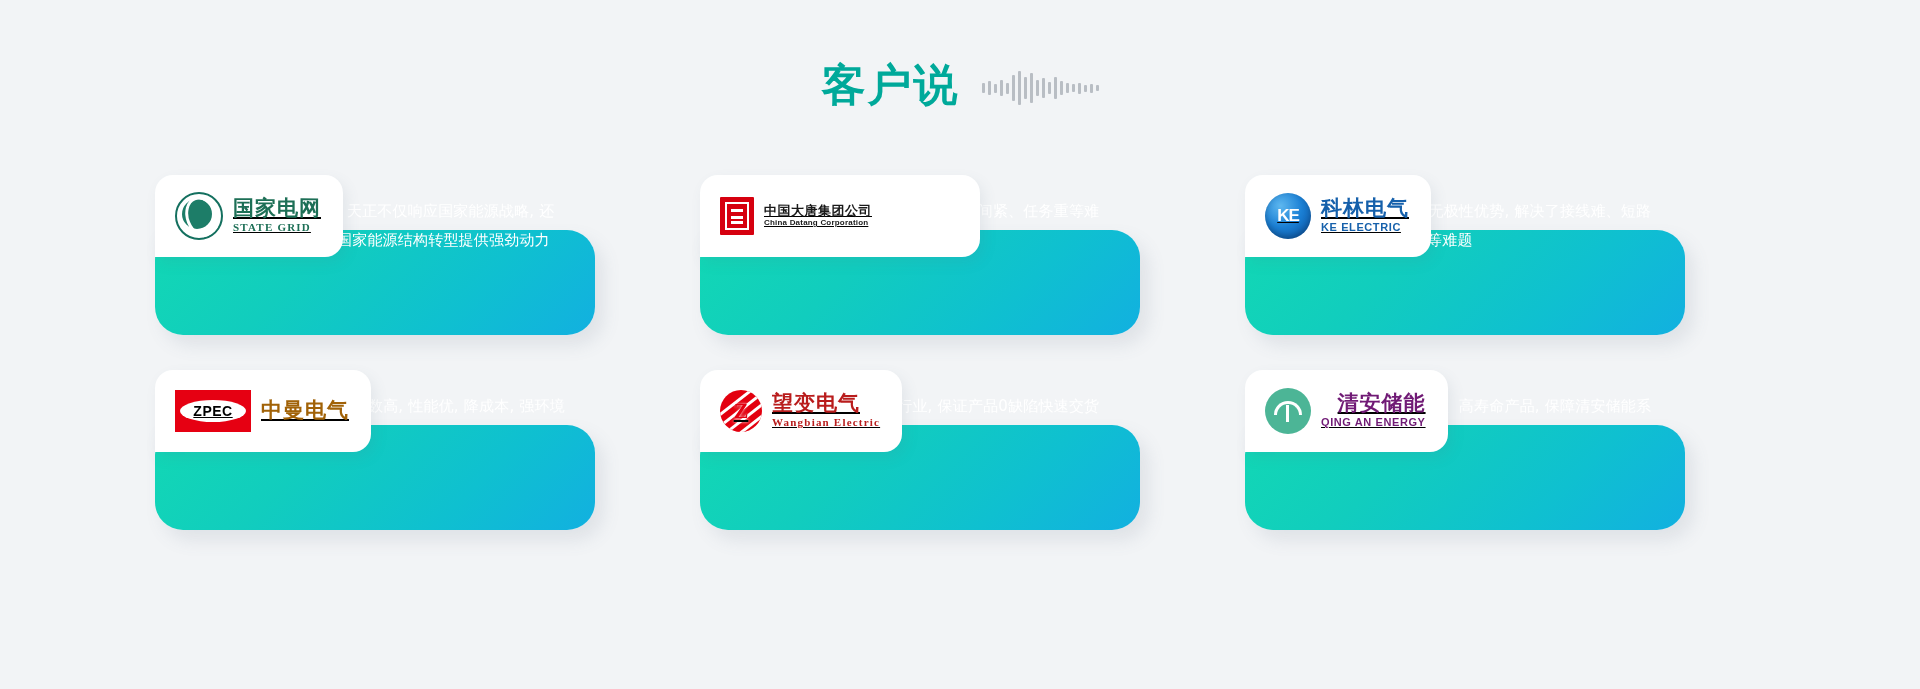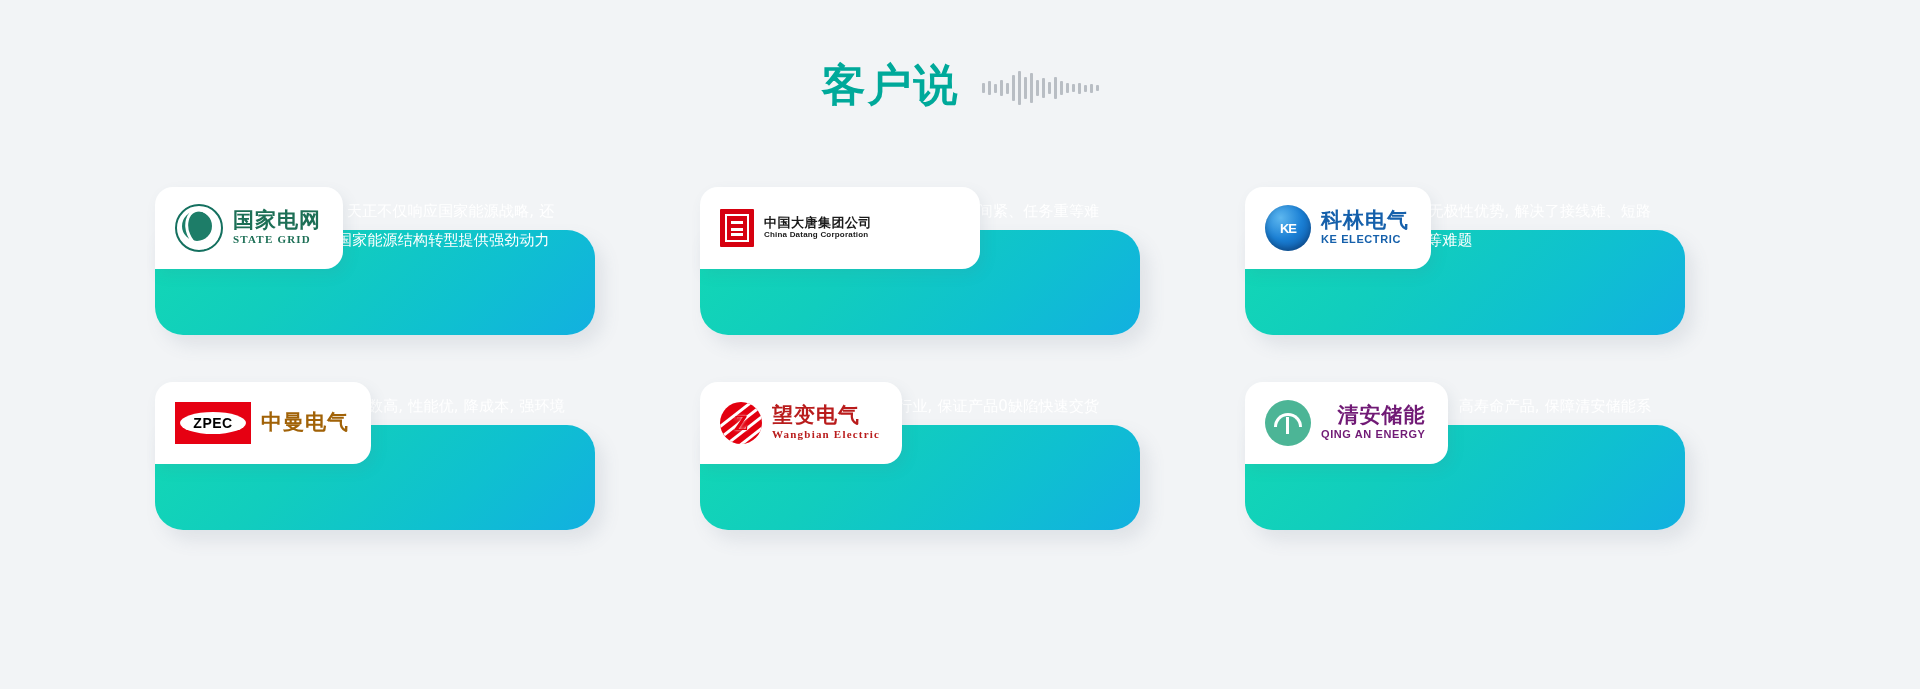--- a/index.html
+++ b/index.html
@@ -110,31 +110,32 @@
     line-height: 29px;
     letter-spacing: 0.2px;
     font-family: "DejaVu Sans", "Liberation Sans", sans-serif;
     z-index: 3;
   }
 
   
   .logo-plate {
     position: absolute;
     left: 0;
-    top: 12px;
+    top: 0;
     height: 82px;
     min-width: 180px;
     background: #ffffff;
     border-radius: 18px 18px 18px 0;
     box-shadow: 4px 6px 14px rgba(90, 110, 130, 0.10);
     display: flex;
     align-items: center;
     padding: 0 22px 0 20px;
     box-sizing: border-box;
     z-index: 4;
+    text-decoration: underline;
   }
   .logo-plate.wide { min-width: 280px; }
 
   .logo-inner {
     display: flex;
     align-items: center;
     gap: 10px;
   }
   .logo-mark { flex: 0 0 auto; }
   .logo-text { display: flex; flex-direction: column; justify-content: center; }
@@ -200,21 +201,21 @@
     position: absolute; left: 11px; top: 12px; width: 12px; height: 2.5px;
     background: #ffffff;
     box-shadow: 0 7px 0 0 #ffffff, 0 12px 0 0 #ffffff;
   }
 
   
   .ke-mark {
     width: 46px; height: 46px; border-radius: 50%;
     background: radial-gradient(circle at 34% 28%, #5db7ef 0%, #1a7fd4 48%, #0c4f9e 100%);
     display: flex; align-items: center; justify-content: center;
-    color: #ffffff; font-size: 13px; font-weight: 700; letter-spacing: -1px;
+    color: #ffffff; font-size: 17px; font-weight: 700; letter-spacing: -1px;
     font-family: "Liberation Sans", sans-serif;
     box-shadow: inset 0 -3px 6px rgba(0,0,0,0.25);
   }
 
   
   .zpec-mark {
     width: 76px; height: 42px;
     background: #e60012;
     display: flex; align-items: center; justify-content: center;
     position: relative;

